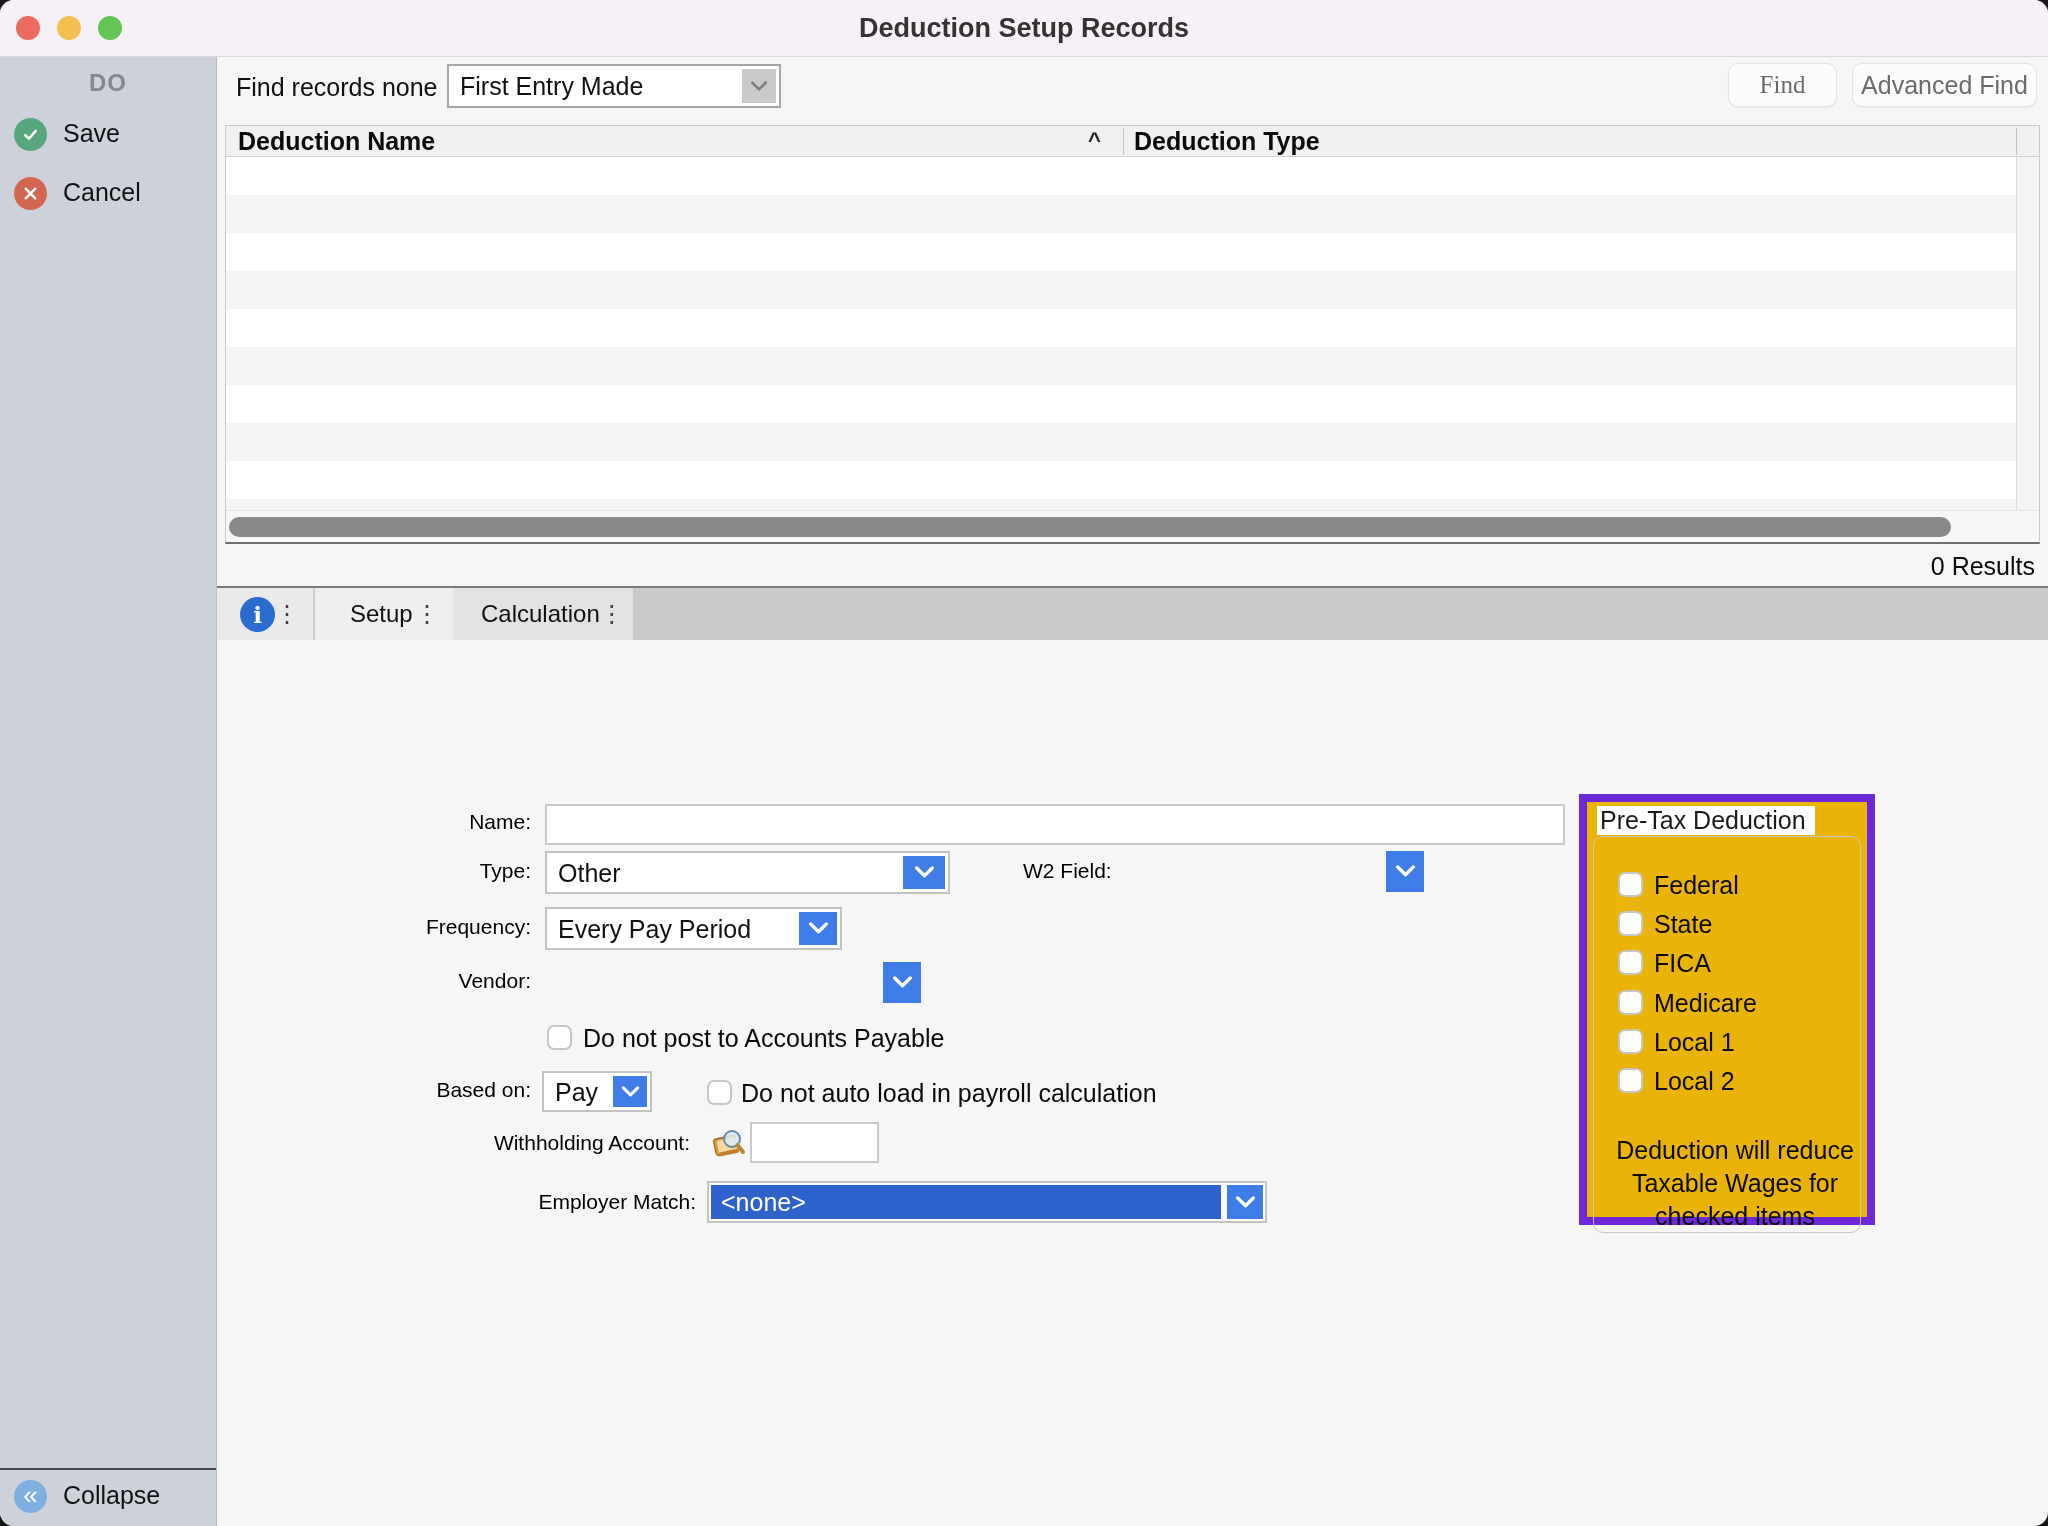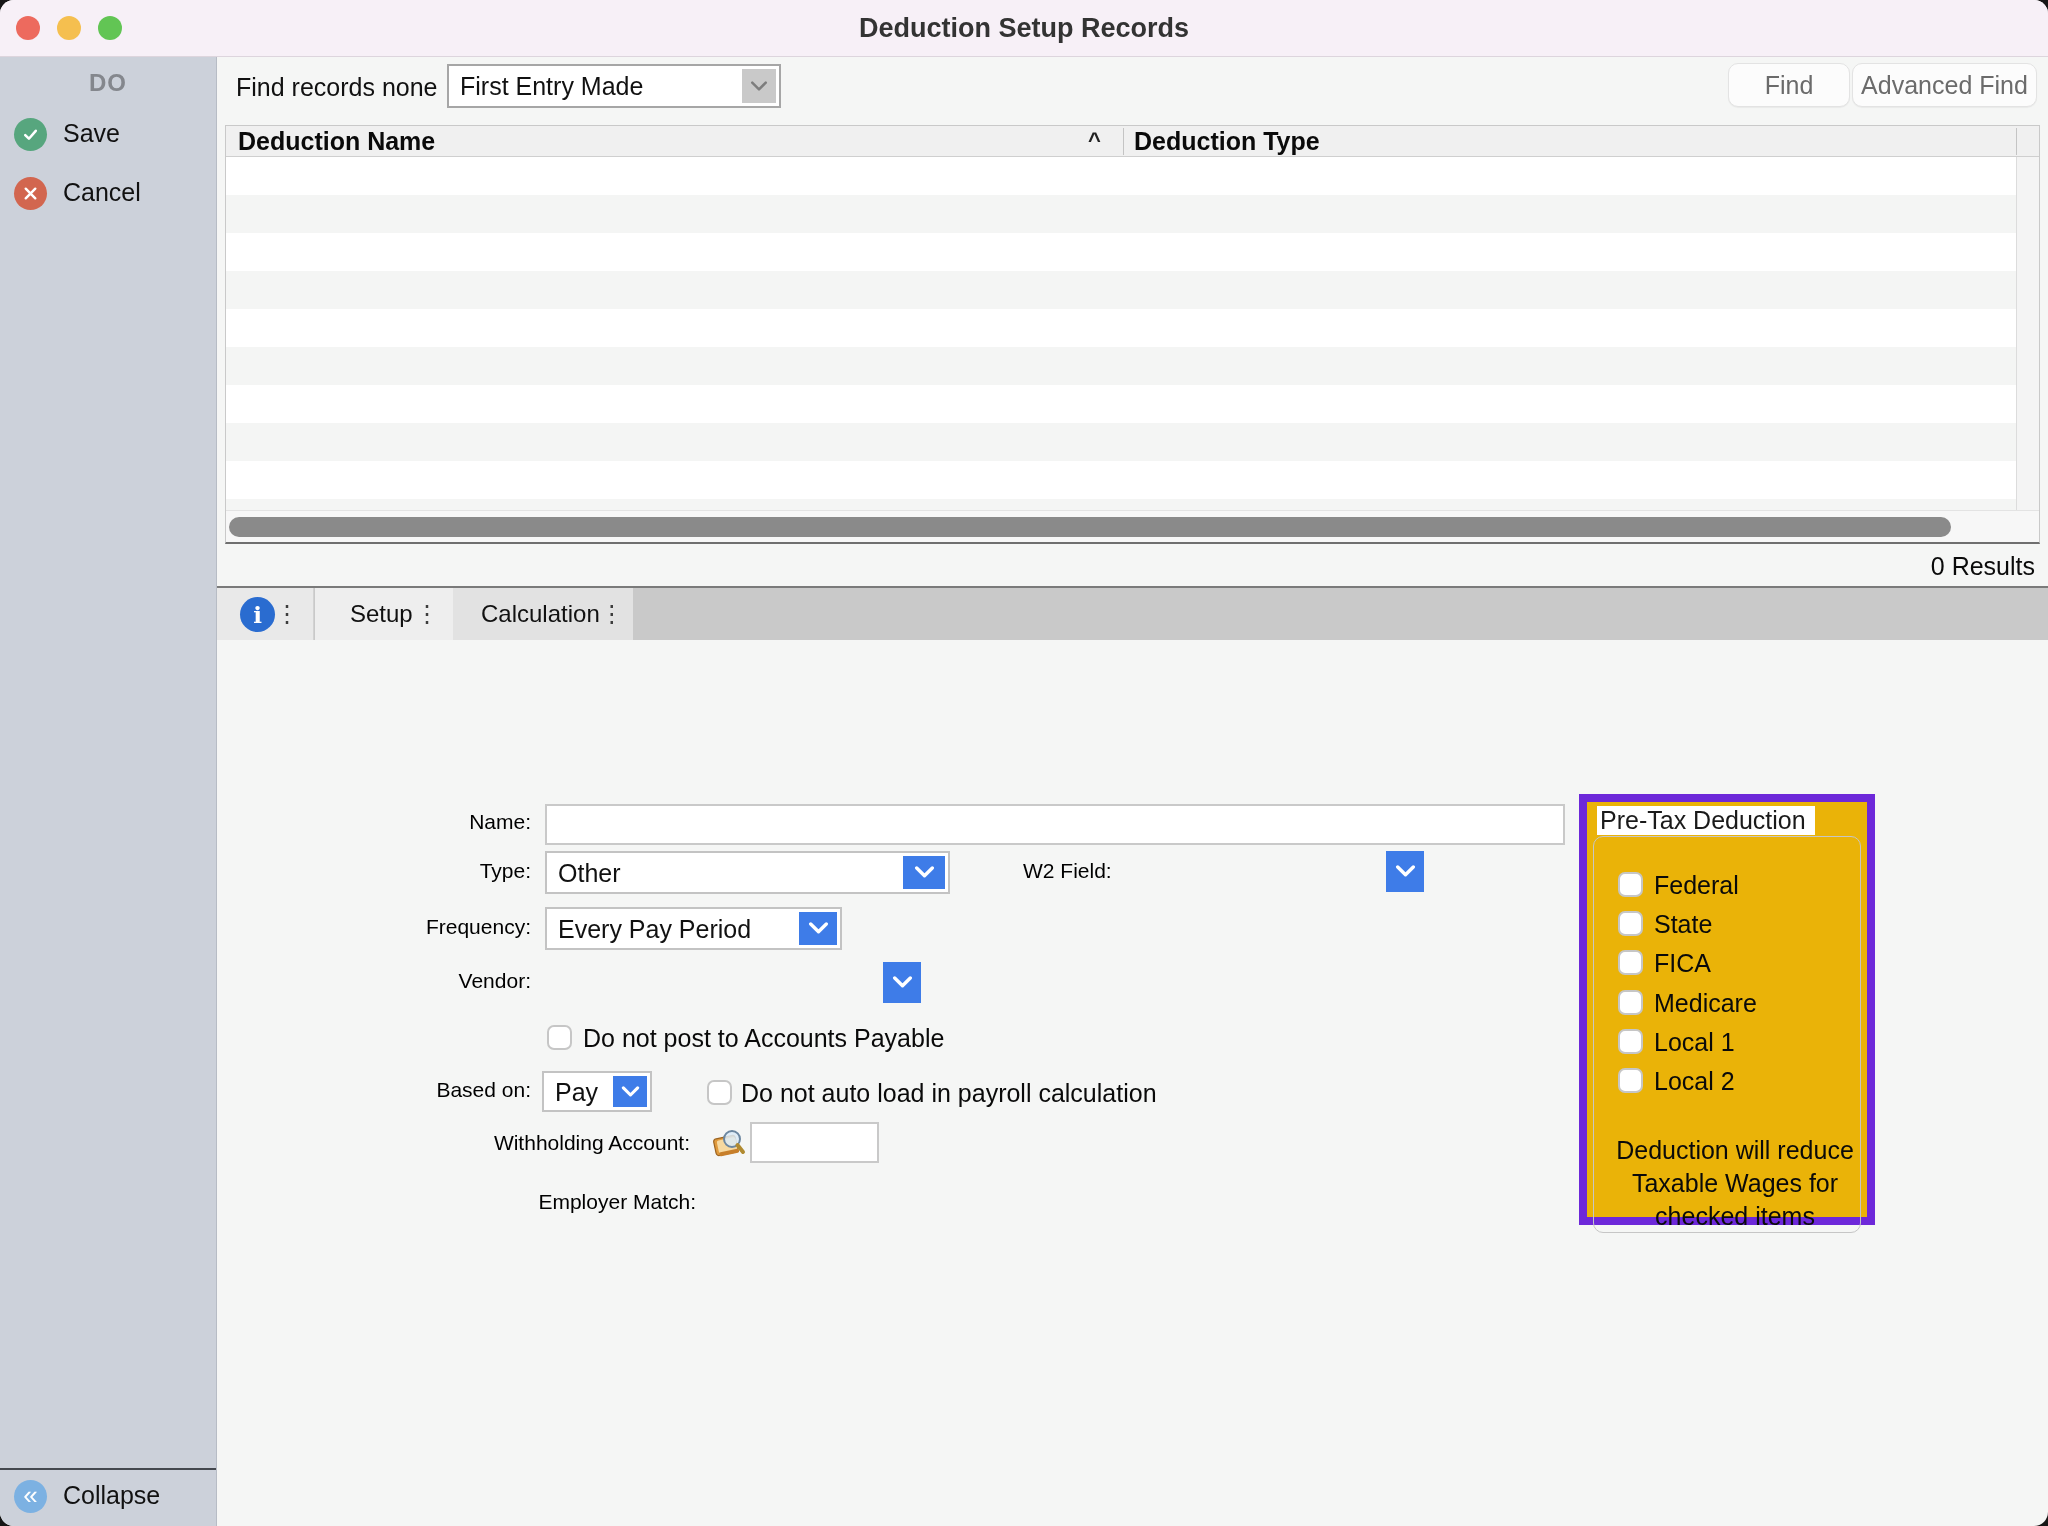--- a/index.html
+++ b/index.html
@@ -57,21 +57,21 @@
   .combo-btn {
     position:absolute; right:3px; top:3px; bottom:3px; width:34px;
     background:#c9c9c9; display:flex; align-items:center; justify-content:center;
   }
   .btn-light {
     position:absolute; top:63px; height:44px; background:#fcfcfc;
     border:1px solid #e3e3e3; border-radius:10px;
     font-size:25px; color:#6b6b6b; display:flex; align-items:center; justify-content:center;
     box-shadow:0 1px 1px rgba(0,0,0,0.05);
   }
-  .btn-find { left:1728px; width:122px; }
+  .btn-find { left:1728px; width:109px;font-family:Liberation Serif, serif; }
   .btn-advfind { left:1852px; width:185px; }
 
   
   .table-panel {
     position:absolute; left:225px; top:125px; width:1815px; height:419px;
     background:#fff; border:1px solid #c9c9c9; border-bottom:2px solid #6f6f6f;
   }
   .thead {
     position:absolute; left:0; top:0; right:0; height:31px;
     background:#f0f0f0; border-bottom:1px solid #cfcfcf;
@@ -328,20 +328,30 @@
         <rect x="8" y="12" width="19" height="13" rx="2" fill="#f6d9a0"></rect>
         <rect x="8" y="24" width="20" height="4" rx="1.5" fill="#c77f2a"></rect>
       </g>
       <circle cx="22" cy="12" r="8" fill="#dcebf7" fill-opacity="0.85" stroke="#6c87a0" stroke-width="2"></circle>
       <line x1="27.5" y1="18" x2="33" y2="25" stroke="#b08a30" stroke-width="4" stroke-linecap="round"></line>
     </svg>
   </span>
   <input class="text-input" style="left: 750px; top: 1122px; width: 129px; height: 41px;" value="">
 
   <div class="flabel" style="left:400px; top:1190px; width:296px;">Employer Match:</div>
+  <div class="dd-selected" style="left:707px; top:1181px; width:560px; height:42px;">
+    <span class="sel-fill">
+      <span class="sel-val">&lt;none&gt;</span>
+    </span>
+    <span class="dd-btn">
+      <svg width="21" height="13" viewBox="0 0 16 10">
+          <path d="M2 1.5 L8 7.5 L14 1.5" stroke="#fff" stroke-width="2.6" fill="none" stroke-linecap="round" stroke-linejoin="round"></path>
+        </svg>
+    </span>
+  </div>
 
   <div class="pretax-ring">
     <div class="pretax-fieldset"></div>
     <div class="pretax-title">Pre-Tax Deduction</div>
 
     <div class="pretax-item" style="top:70px;">
       <span class="checkbox"></span>
       <span class="cb-label">Federal</span>
     </div>
     <div class="pretax-item" style="top:109px;">

